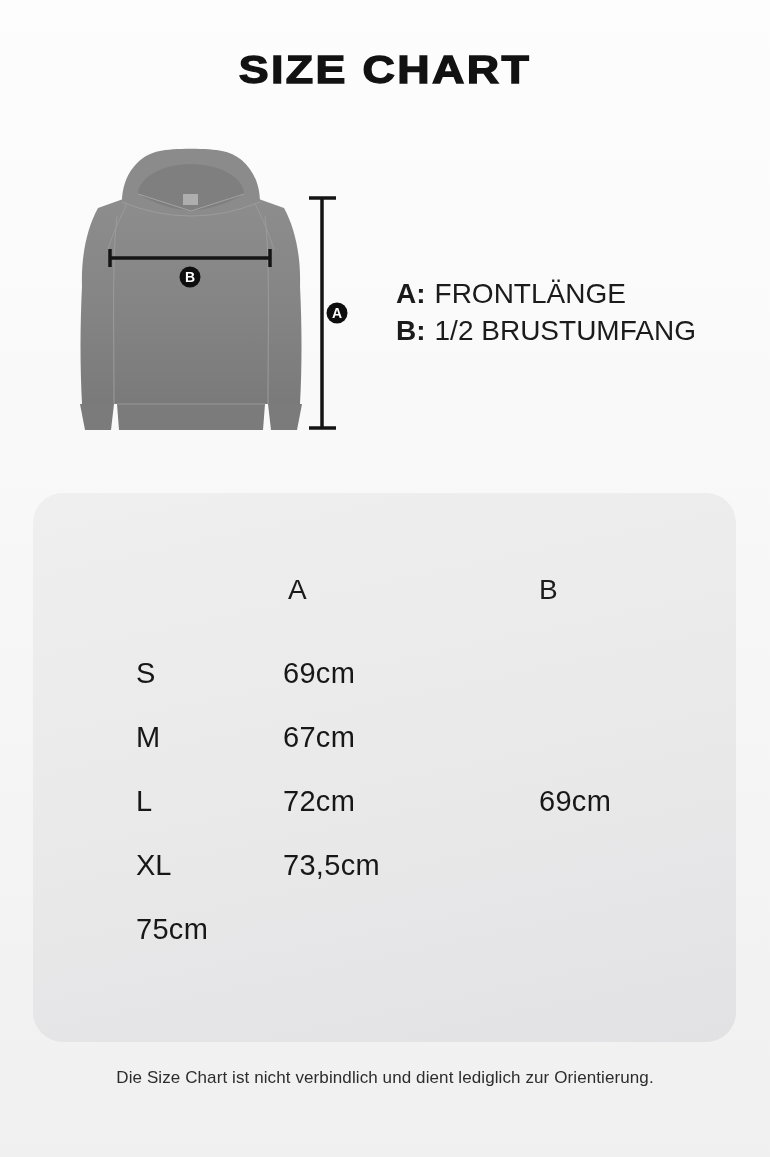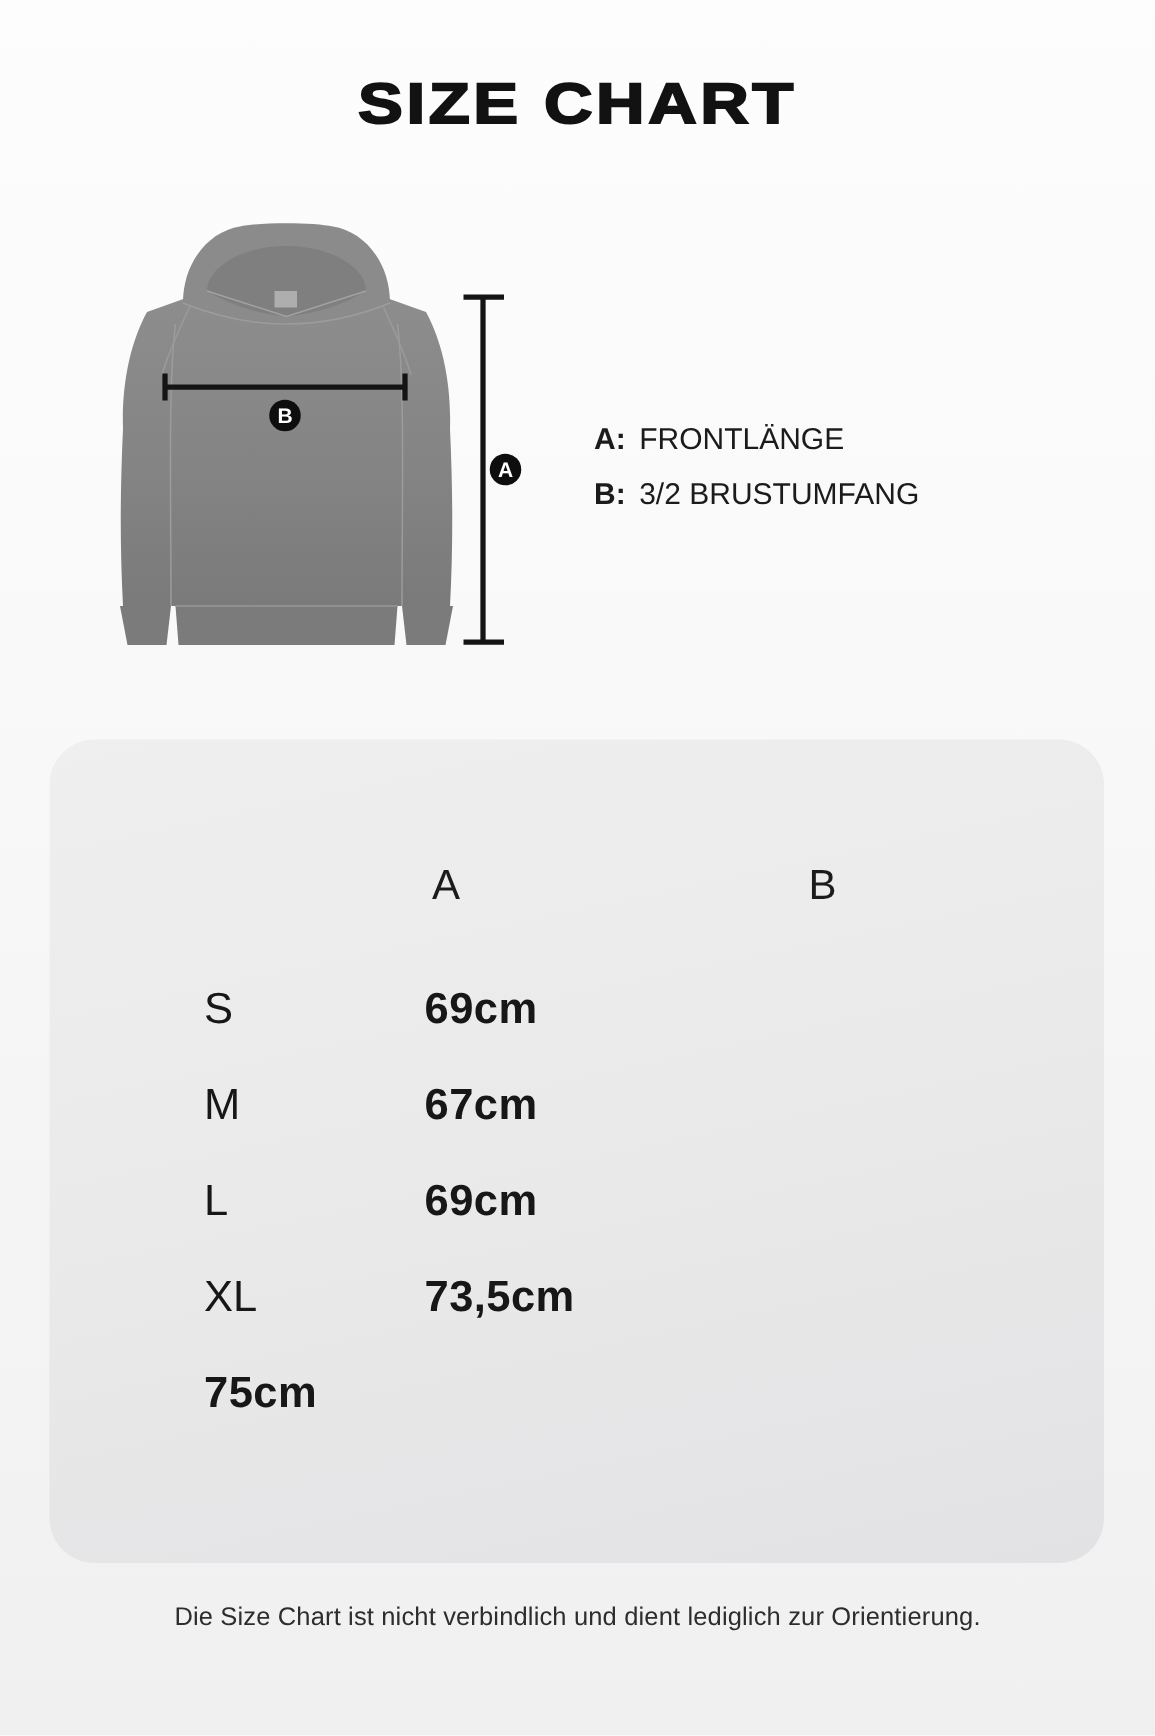--- a/index.html
+++ b/index.html
@@ -16,21 +16,21 @@
     text-align:center; font-size:38px; font-weight:900; color:#121212;
     letter-spacing:2px; transform:scaleX(1.18); transform-origin:50% 50%;
     -webkit-text-stroke:1.3px #121212; white-space:nowrap;
   }
 
   
   .diagram-svg { position:absolute; left:60px; top:138px; width:300px; height:310px; }
 
   .legend {
     position:absolute; left:396px; top:275px;
-    font-size:20px; line-height:37px; color:#1b1b1b; white-space:nowrap;
+    font-size:28px; line-height:37px; color:#1b1b1b; white-space:nowrap;
   }
   .legend .key { font-weight:bold; margin-right:9px; }
 
   
   .card {
     position:absolute; left:33px; top:493px; width:703px; height:549px;
     border-radius:30px;
     background:linear-gradient(168deg,#efefef 0%,#e9e9ea 55%,#e2e2e4 100%);
   }
   .size-table { padding:68px 0 0 103px; }
@@ -39,21 +39,21 @@
     height:58px; align-items:center;
     font-size:28px; color:#1b1b1b;
   }
   .thead .col-a { padding-left:5px; }
   .tbody { margin-top:22px; }
   .trow {
     display:grid; grid-template-columns:147px 256px auto;
     height:64px; align-items:center;
     font-size:29px; color:#171717;
   }
-  .trow .val { font-weight:bold; letter-spacing:0.3px; }
+  .trow .val { font-weight:normal; letter-spacing:0.3px; }
 
   
   .disclaimer {
     position:absolute; top:1068px; left:0; width:770px;
     text-align:center; font-size:17px; color:#2d2d2d; letter-spacing:0.1px;
   }
 </style>
 </head>
 <body>
 
@@ -127,21 +127,21 @@
     <circle cx="277" cy="175" r="10.5" fill="#0e0e0e"></circle>
     <text x="277" y="180" text-anchor="middle" font-size="14" font-weight="bold" fill="#ffffff" font-family="Liberation Sans, sans-serif">A</text>
   </g>
 </svg>
 
 <div class="legend">
   <div>
     <span class="key">A:</span><span>FRONTLÄNGE</span>
   </div>
   <div>
-    <span class="key">B:</span><span>3/2 BRUSTUMFANG</span>
+    <span class="key">B:</span><span>1/2 BRUSTUMFANG</span>
   </div>
 </div>
 
 <div class="card">
   <div class="size-table">
     <div class="thead">
       <div></div>
       <div class="col-a">A</div>
       <div class="col-b">B</div>
     </div>
@@ -149,20 +149,21 @@
       <div class="trow">
         <div>S</div>
         <div class="val">69cm</div>
       </div>
       <div class="trow">
         <div>M</div>
         <div class="val">67cm</div>
       </div>
       <div class="trow">
         <div>L</div>
+        <div class="val">72cm</div>
         <div class="val">69cm</div>
       </div>
       <div class="trow">
         <div>XL</div>
         <div class="val">73,5cm</div>
       </div>
       <div class="trow">
         <div class="val">75cm</div>
       </div>
     </div>

